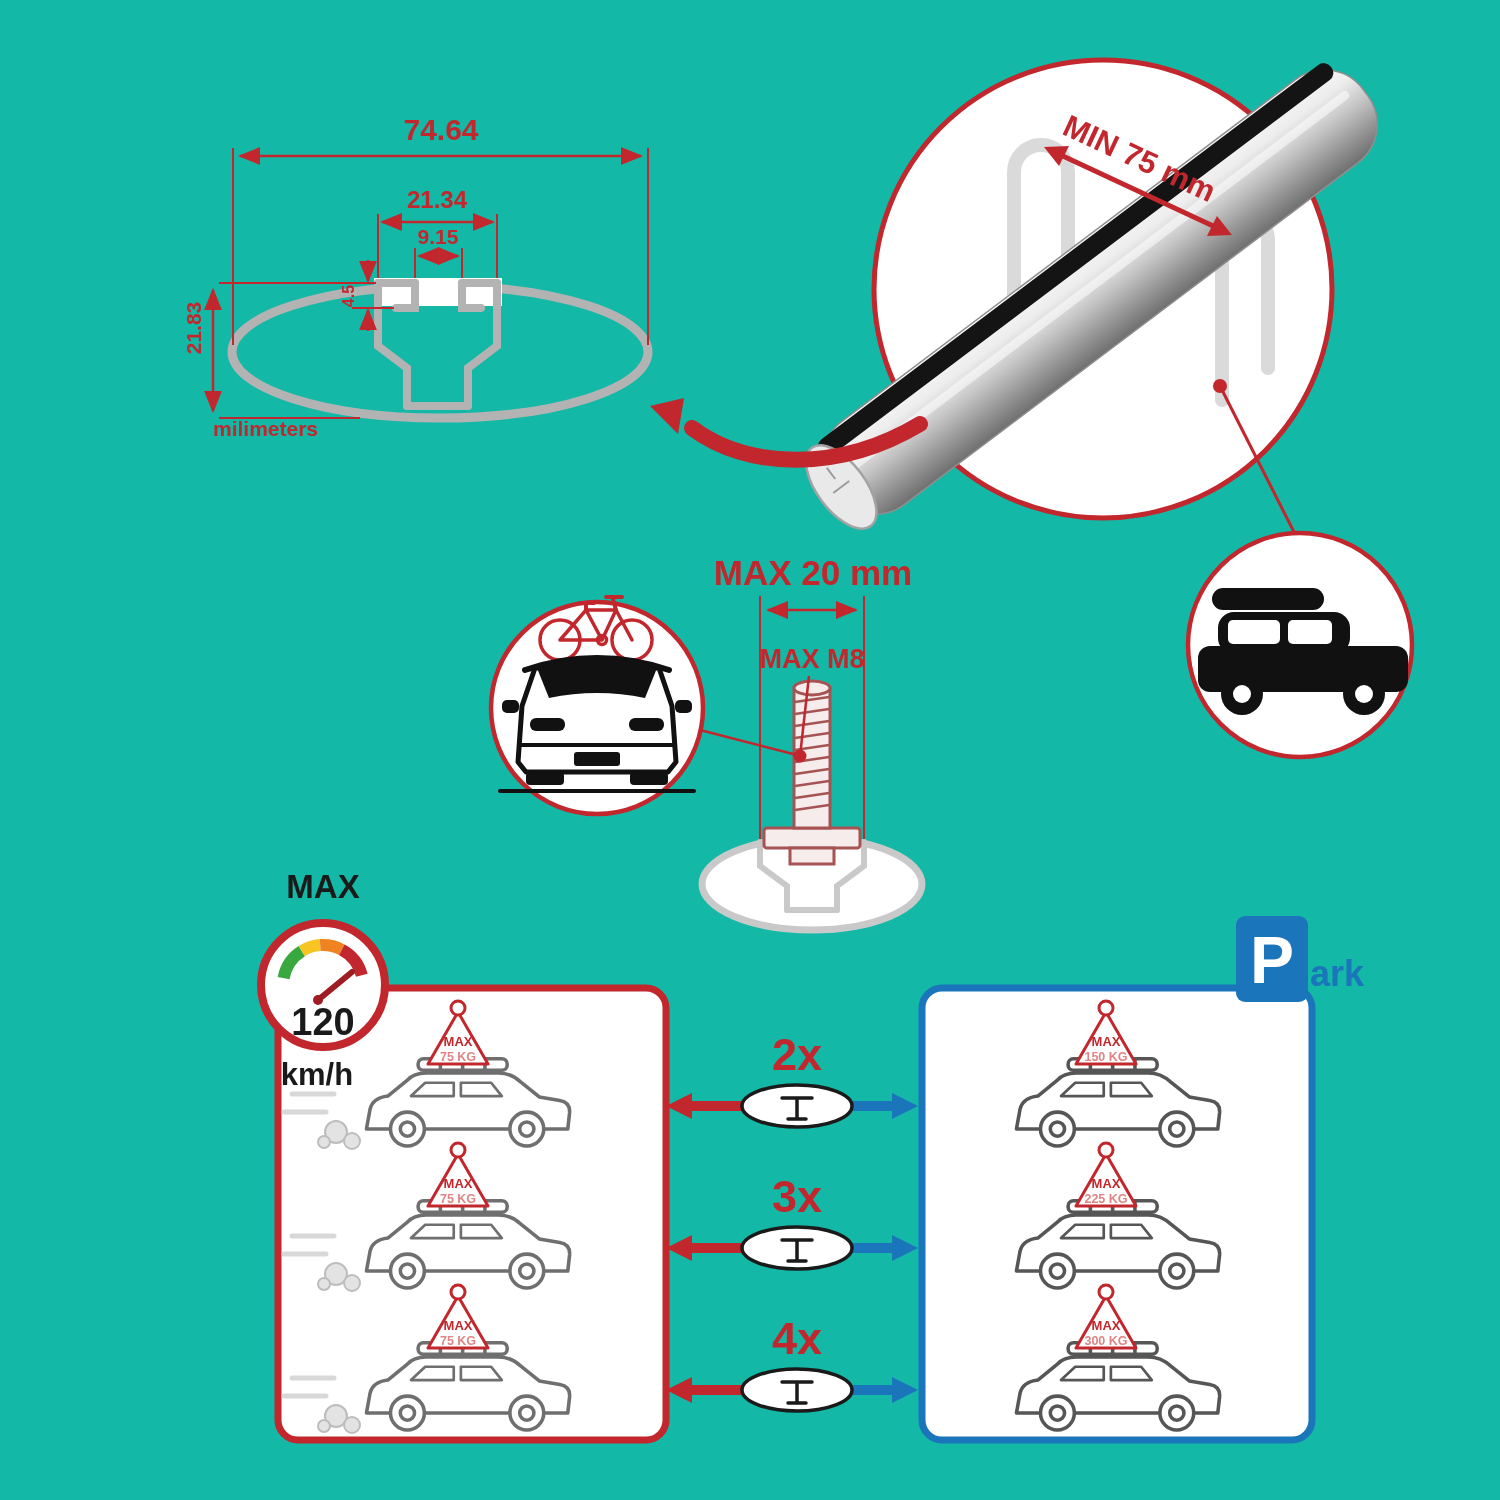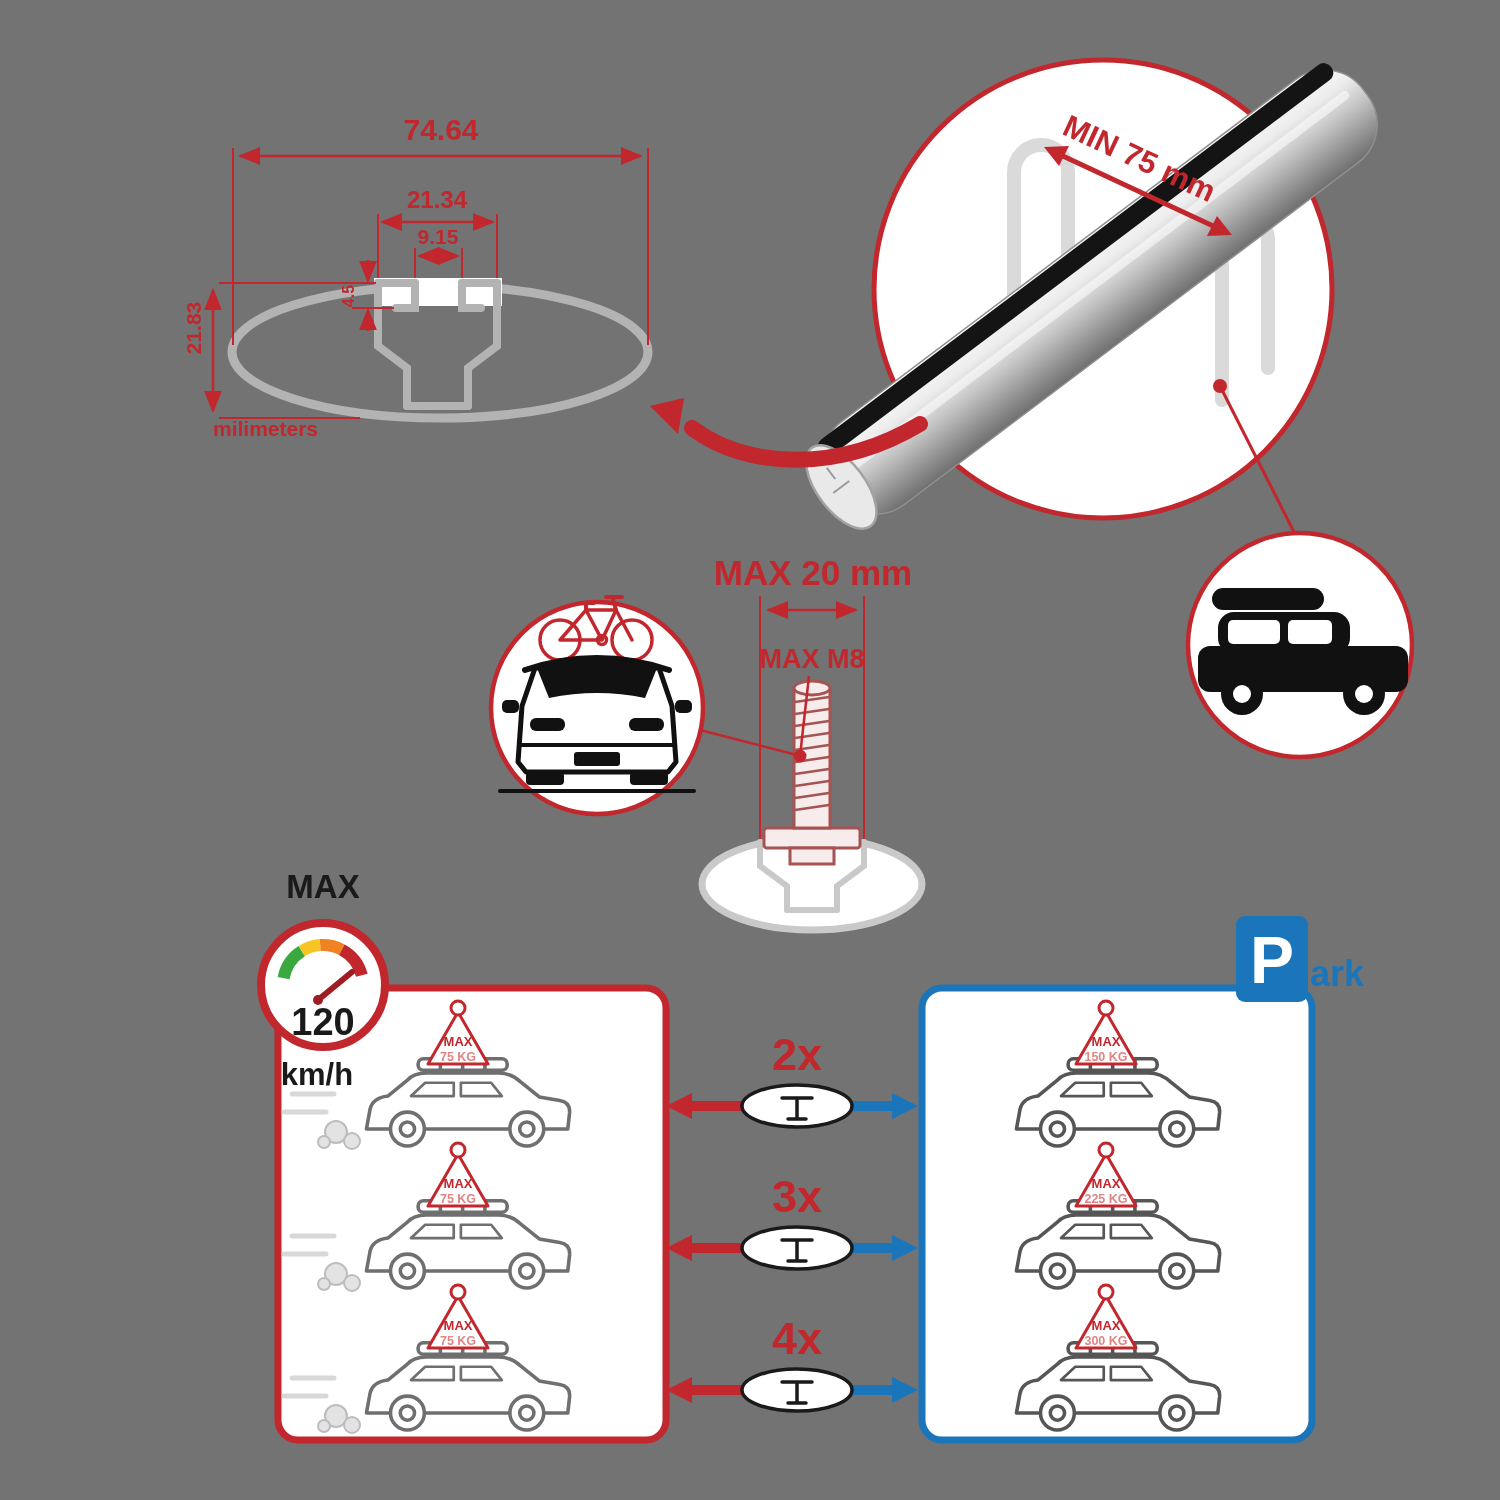--- a/index.html
+++ b/index.html
@@ -1,16 +1,16 @@
 <!DOCTYPE html>
 <html><head>
 <meta charset="utf-8">
 <style>
   html,body{margin:0;padding:0;background:#ffffff;}
-  .canvas{position:relative;width:1500px;height:1500px;background:#737373;overflow:hidden;}
+  .canvas{position:relative;width:1500px;height:1500px;background:#14b8a6;overflow:hidden;}
   svg{position:absolute;left:0;top:0;}
   text{font-family:"Liberation Sans", sans-serif;}
   .red-t{fill:#c1272d;font-weight:bold;}
   .blk-t{fill:#1a1a1a;font-weight:bold;}
   .pink-t{fill:#e08585;font-weight:bold;}
   .blue-t{fill:#1b75bb;font-weight:bold;}
   .white-t{fill:#ffffff;font-weight:bold;}
   .dim{stroke:#c1272d;stroke-width:2.5;fill:none;}
   .ext{stroke:#c1272d;stroke-width:2;fill:none;}
   .profile{stroke:#b3b3b3;fill:none;stroke-linecap:round;}

